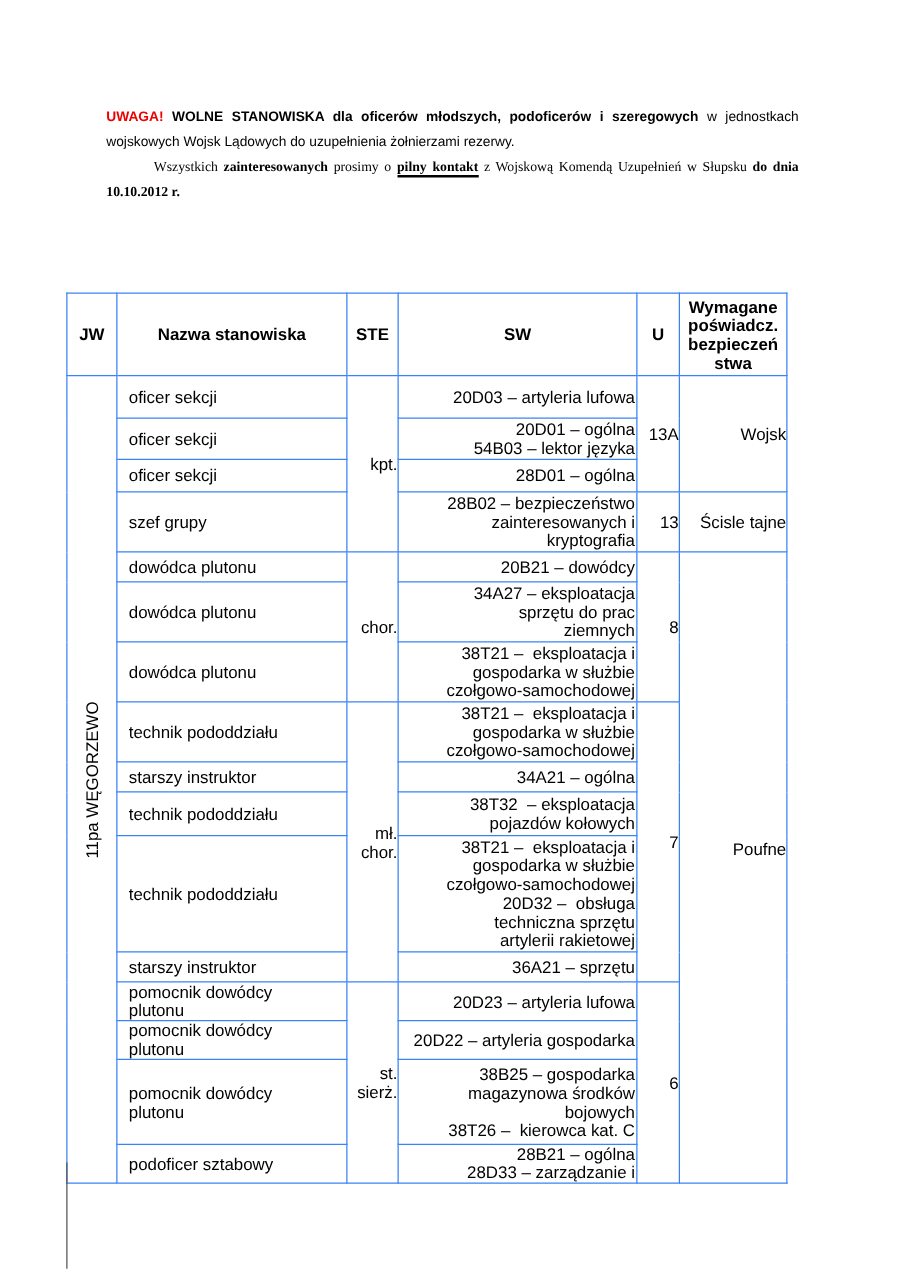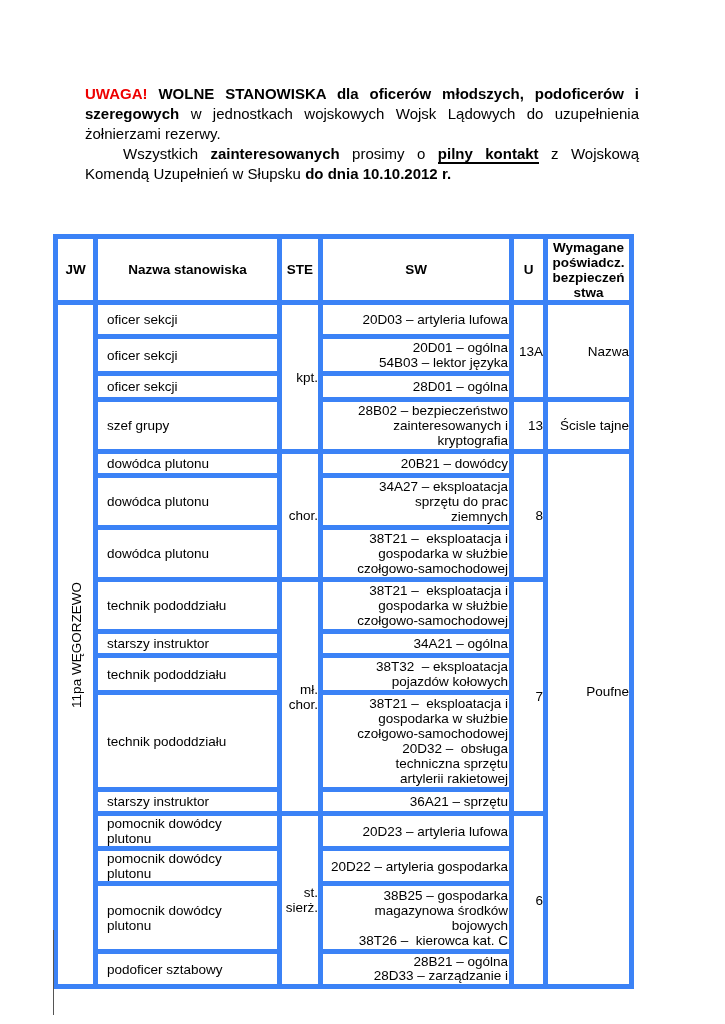--- a/index.html
+++ b/index.html
@@ -8,33 +8,33 @@
     width: 725px; height: 1024px;
     background: #ffffff;
     font-family: "Liberation Sans", "DejaVu Sans", sans-serif;
     color: #000;
     overflow: hidden;
   }
   
   .intro {
     position: absolute;
     left: 85px; top: 84px; width: 554px;
-    font-size: 15px; line-height: 20px;
+    font-size: 11px; line-height: 20px;
     text-align: justify;
   }
   .intro p { margin: 0; }
-  .intro .p2 { text-indent: 38px; }
+  .intro .p2 { text-indent: 38px; font-family: Liberation Serif, serif; }
   .b  { font-weight: bold; }
   .red { color: #ee0000; font-weight: bold; }
   .u2 { font-weight: bold; border-bottom: 2px solid #000; }
   
   .tbl-wrap { position: absolute; left: 53px; top: 234px; }
   table { border-collapse: collapse; table-layout: fixed; width: 576px; }
   th, td {
-    border: 5px solid #3b82f6;
+    border: 1px solid #3b82f6;
     padding: 0;
     font-size: 13.5px;
     vertical-align: middle;
     overflow: hidden;
   }
   th {
     font-weight: bold; text-align: center;
     line-height: 15px; white-space: pre-line;
   }
   td.c { text-align: right; white-space: pre-line; line-height: 15px; }
@@ -94,21 +94,21 @@
 stwa</th>
       </tr>
       <tr style="height:34px">
         <td class="jw" rowspan="16">
               <span class="rot">11pa WĘGORZEWO</span>
             </td>
         <td class="nazwa">oficer sekcji</td>
         <td class="c" rowspan="4">kpt.</td>
         <td class="sw">20D03 – artyleria lufowa</td>
         <td class="c" rowspan="3">13A</td>
-        <td class="c" rowspan="3">Nazwa</td>
+        <td class="c" rowspan="3">Wojsk</td>
       </tr>
       <tr style="height:32px">
         <td class="nazwa">oficer sekcji</td>
         <td class="sw">20D01 – ogólna
 54B03 – lektor języka</td>
       </tr>
       <tr style="height:26px">
         <td class="nazwa">oficer sekcji</td>
         <td class="sw">28D01 – ogólna</td>
       </tr>

